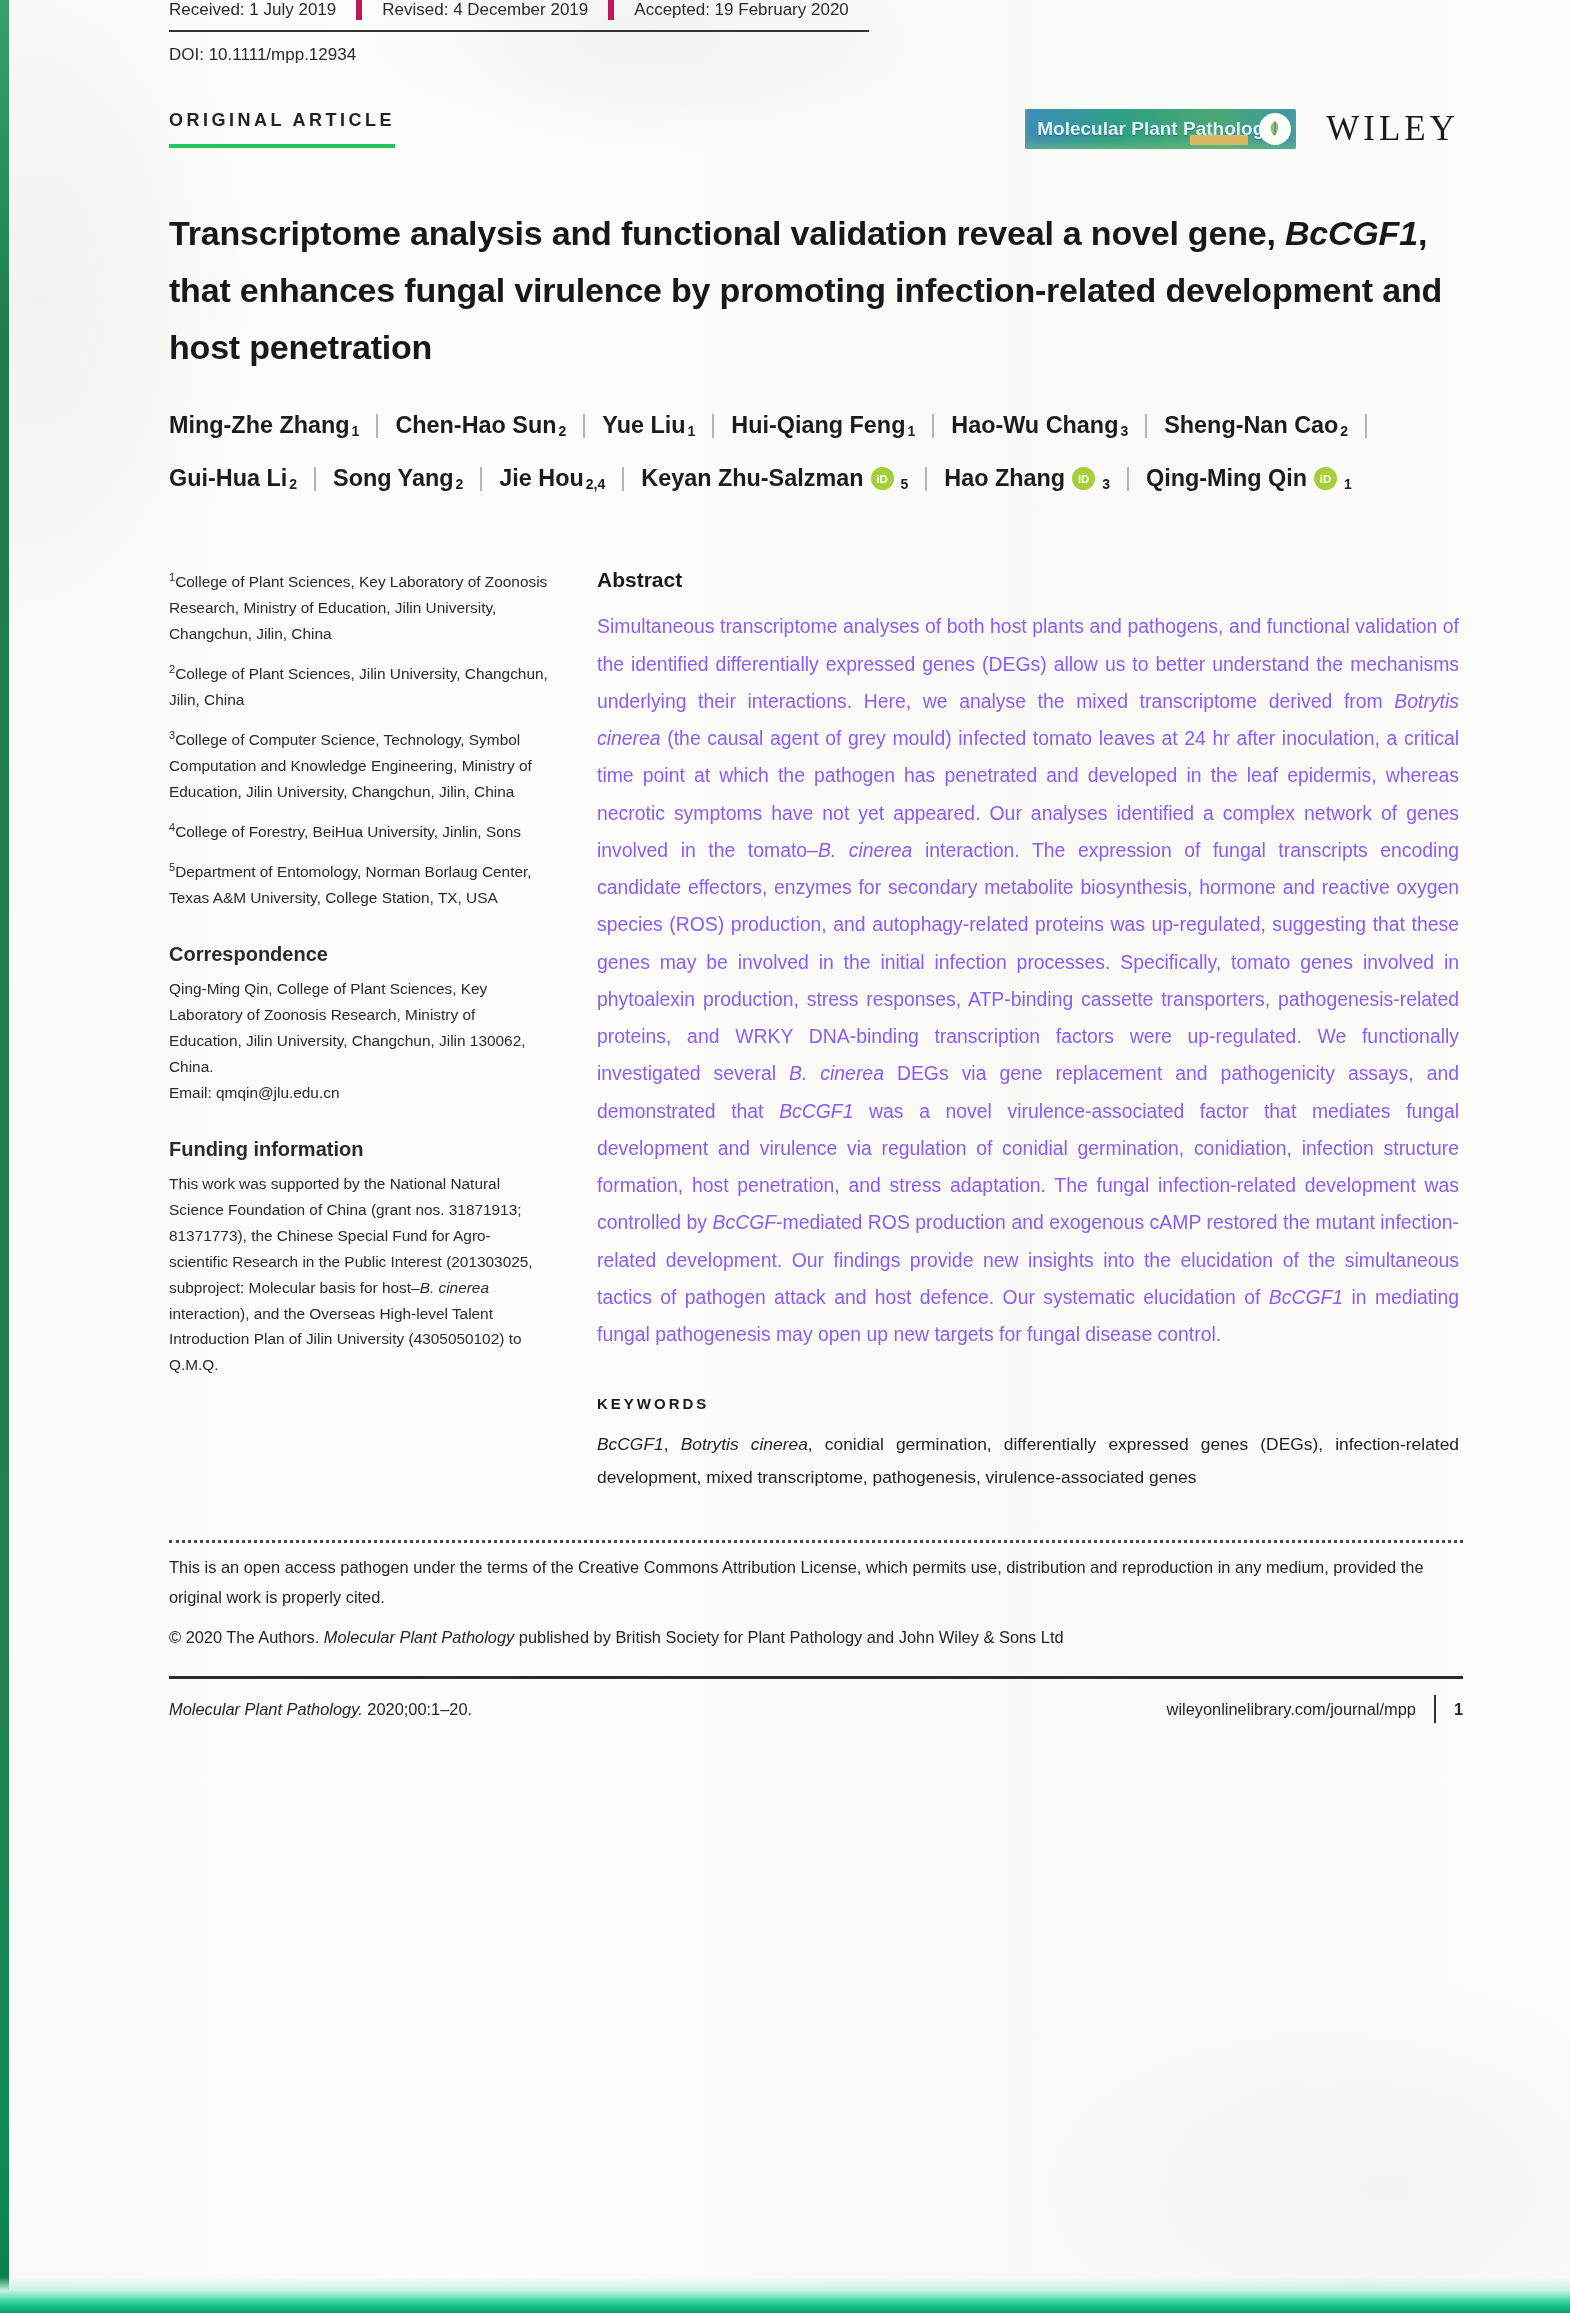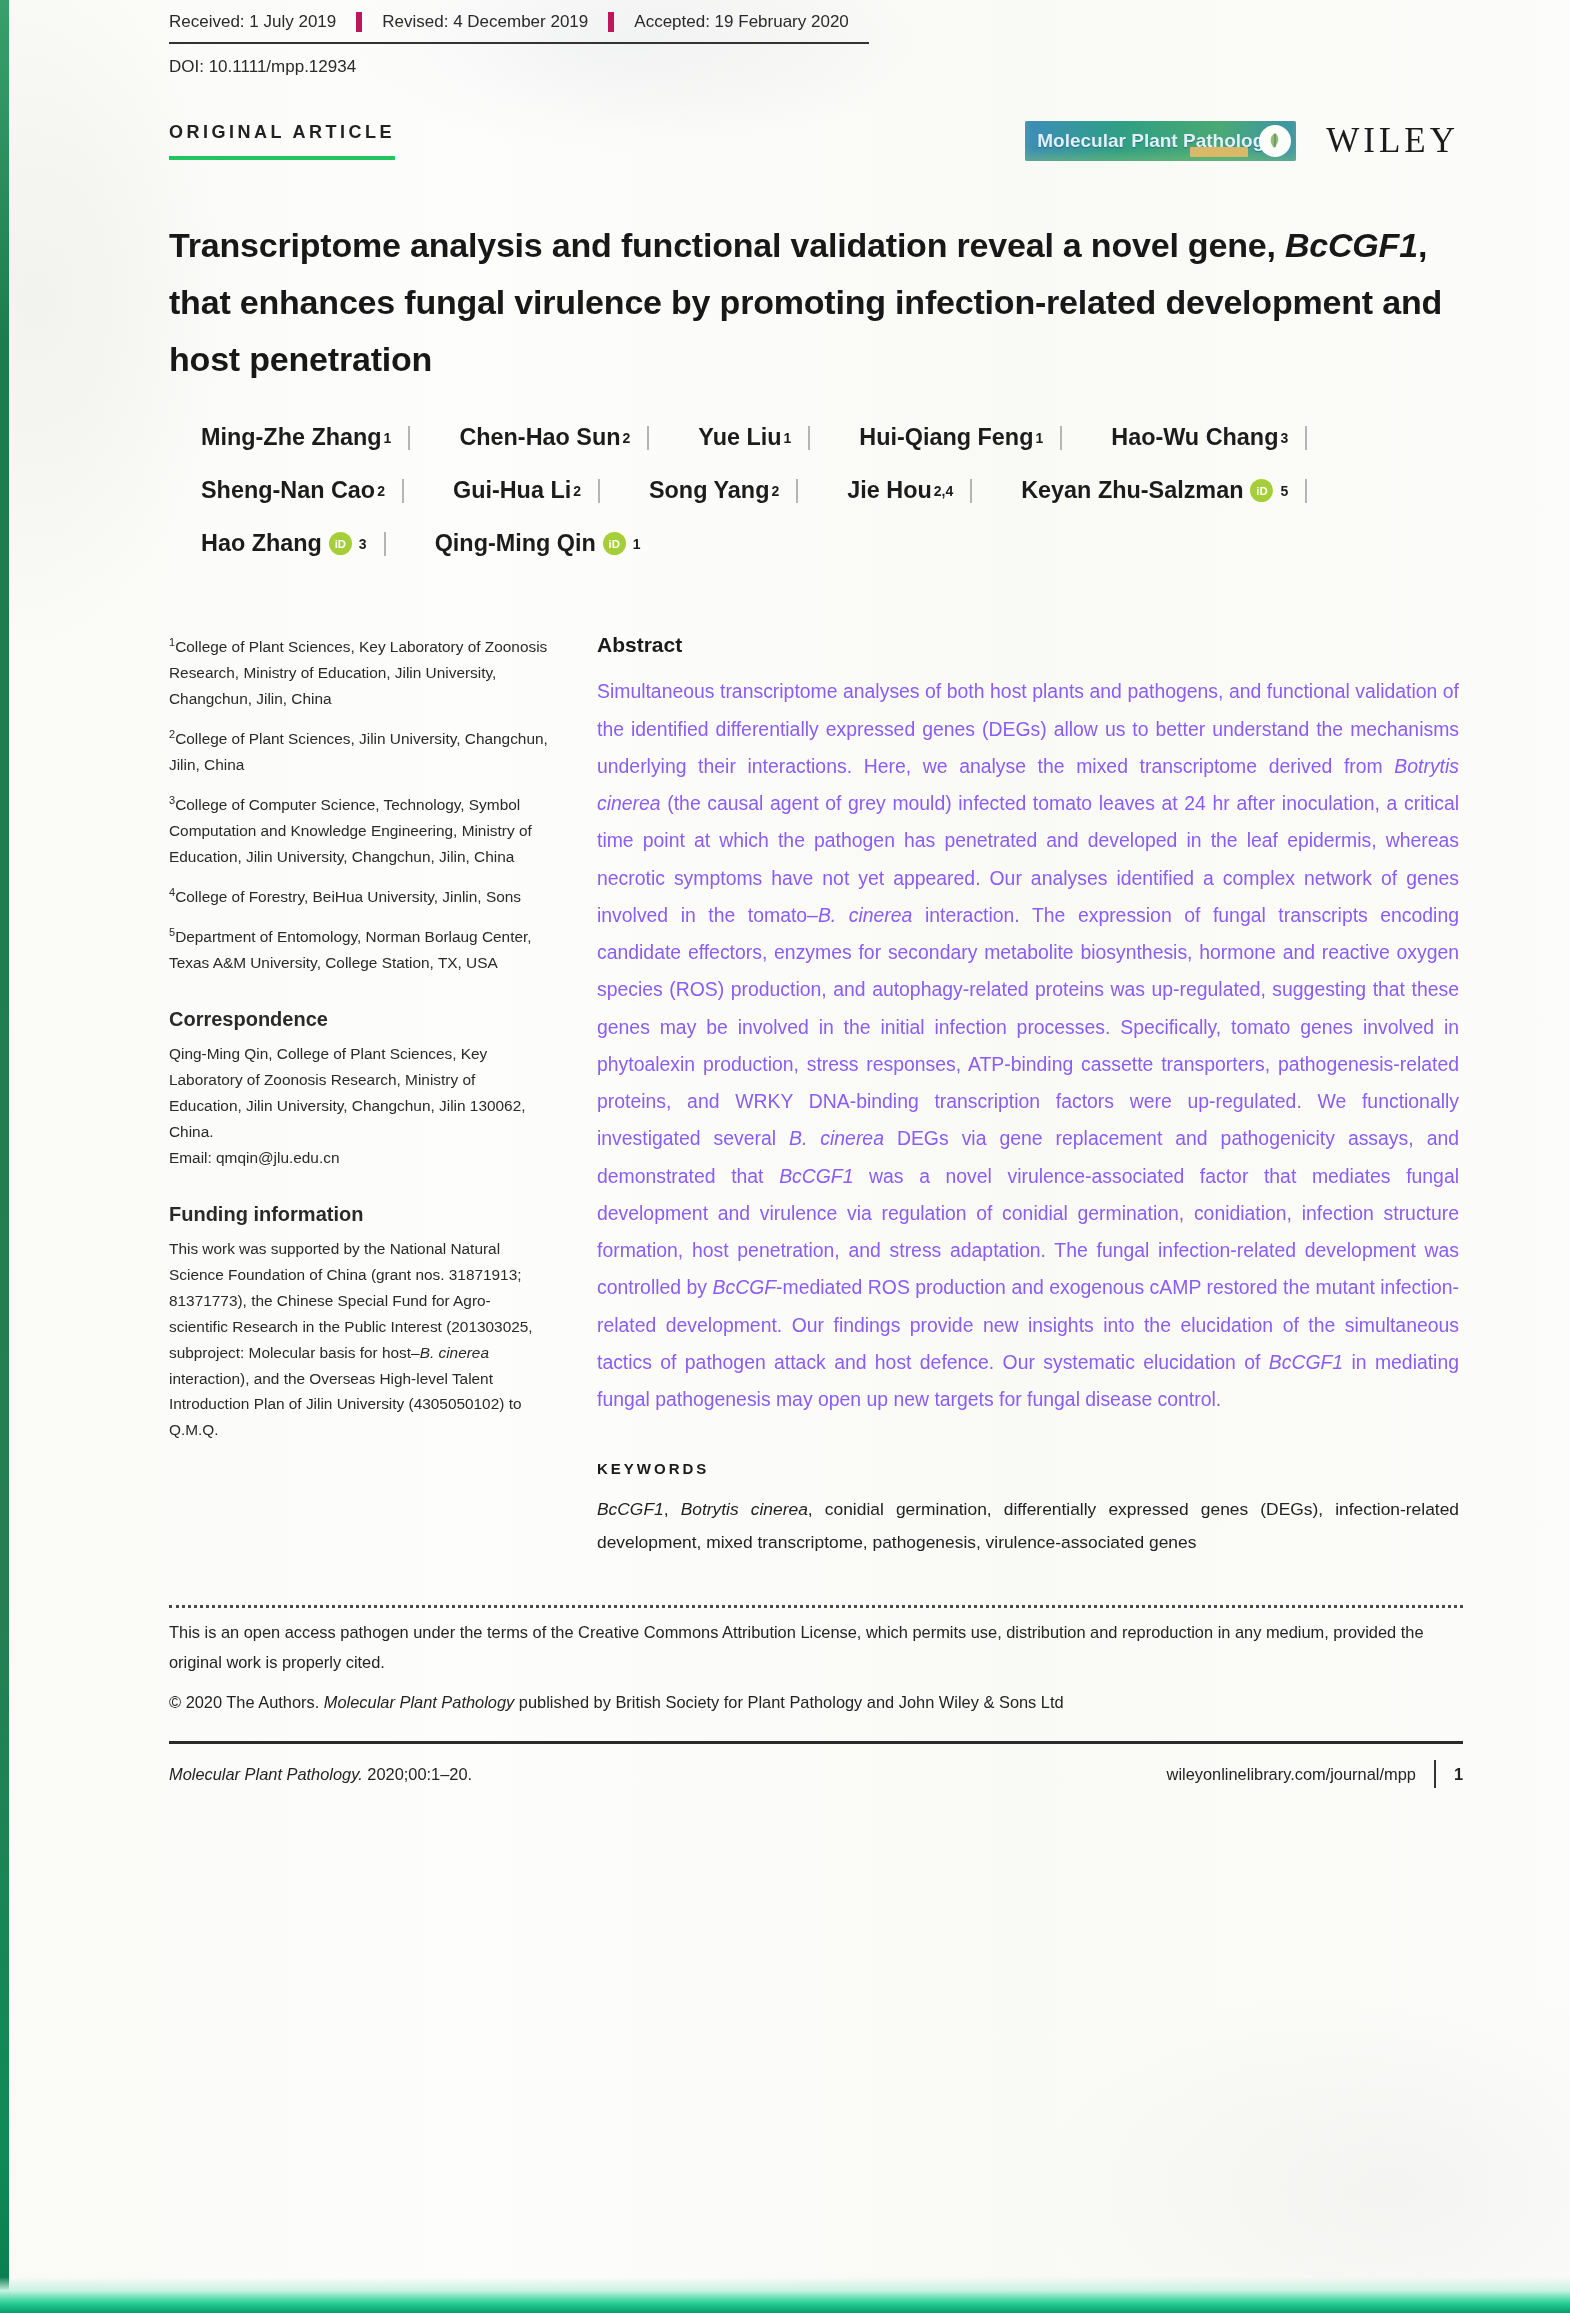--- a/index.html
+++ b/index.html
@@ -19,21 +19,21 @@
   .left-strip {
     position:absolute; left:0; top:0; width:9px; height:100%;
     background:linear-gradient(180deg,#38a06b,#1d7c4d 15%,#257f53 70%,#0f8a58 93%,#0a7c4e);
     z-index:5;
   }
   .bottom-strip {
     position:absolute; left:0; bottom:0; width:100%; height:36px;
     background:linear-gradient(180deg, rgba(255,255,255,0) 0%, #c9f2e2 38%, #36d49e 68%, #14b981 85%, #0b9b69 100%);
     z-index:5;
   }
-  .content { position:absolute; left:169px; top:12px; width:1290px; }
+  .content { position:absolute; left:169px; top:0; width:1290px; }
 
   
   .dates-row { display:inline-flex; align-items:center; border-bottom:2px solid #333; padding-bottom:10px; font-size:17px; color:#2a2a2a; }
   .date-seg { padding-right:20px; }
   .date-seg + .date-seg { border-left:6px solid #be185d; padding-left:20px; }
   .doi { margin-top:13px; font-size:17px; color:#2a2a2a; }
 
   
   .type-row { margin-top:44px; display:flex; align-items:center; }
   .article-type { font-size:18px; font-weight:700; letter-spacing:3.5px; color:#222; border-bottom:4px solid #22c55e; padding-bottom:13px; }
@@ -48,21 +48,21 @@
   .badge-tab { position:absolute; right:48px; bottom:4px; width:58px; height:10px; background:#d9b966; border-radius:1px; }
   .badge-circle { position:absolute; right:5px; top:4px; width:32px; height:32px; border-radius:50%; background:#fbfdf8; display:flex; align-items:center; justify-content:center; }
   .wiley { font-family:"Liberation Serif", serif; font-size:35px; letter-spacing:4px; color:#1b1b1b; }
 
   
   .title { margin:56px 0 0; font-size:34px; font-weight:600; line-height:1.68; color:#181818; width:1284px; letter-spacing:-0.2px; }
   .title i { font-style:italic; }
 
   
   .authors { margin-top:36px; display:flex; flex-wrap:wrap; row-gap:26px; align-items:baseline; font-size:23.4px; font-weight:700; color:#1c1c1c; width:1294px; }
-  .author { display:inline-flex; align-items:center; white-space:nowrap;margin-left:32px; }
+  .author { display:inline-flex; align-items:flex-end; white-space:nowrap; }
   .author-sup { font-size:14px; font-weight:700; margin-left:2px; }
   .vsep { display:inline-block; width:2px; height:24px; background:#b5b5b5; margin:0 17px; align-self:center; }
   .orcid-badge { display:inline-flex; width:23px; height:23px; border-radius:50%; background:#a6ce39; color:#fff; font-size:11.4px; font-weight:700; align-items:center; justify-content:center; margin:0 5px 0 7px; align-self:center; font-style:normal; }
 
   
   .cols { display:flex; margin-top:76px; }
   .col-left { width:380px; font-size:15.4px; line-height:1.68; color:#2a2a2a; flex-shrink:0; }
   .aff { margin:0 0 13px; }
   .aff sup { font-size:11px; }
   .side-heading { font-weight:700; font-size:20px; margin:27px 0 5px; }

